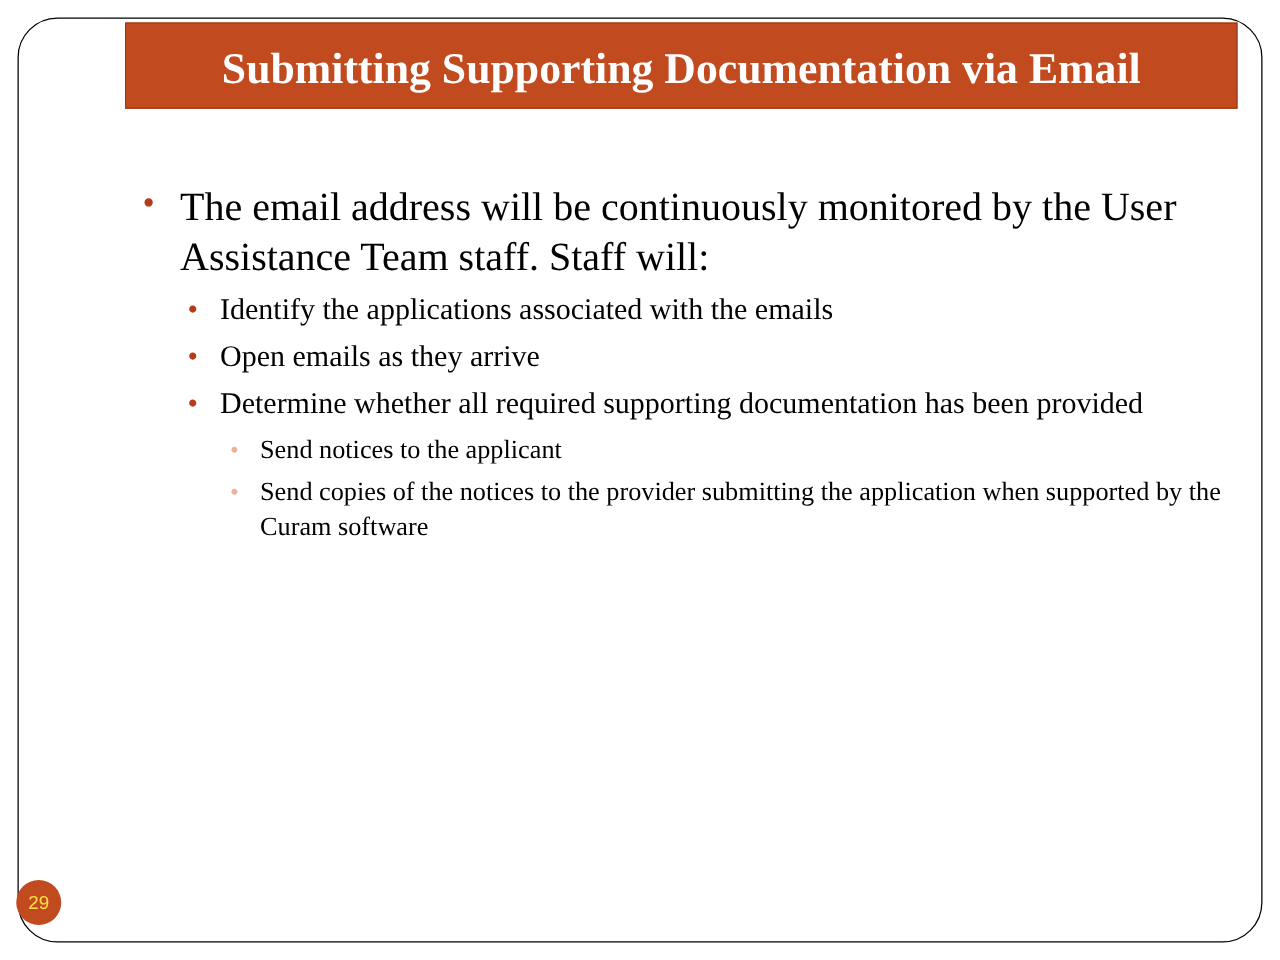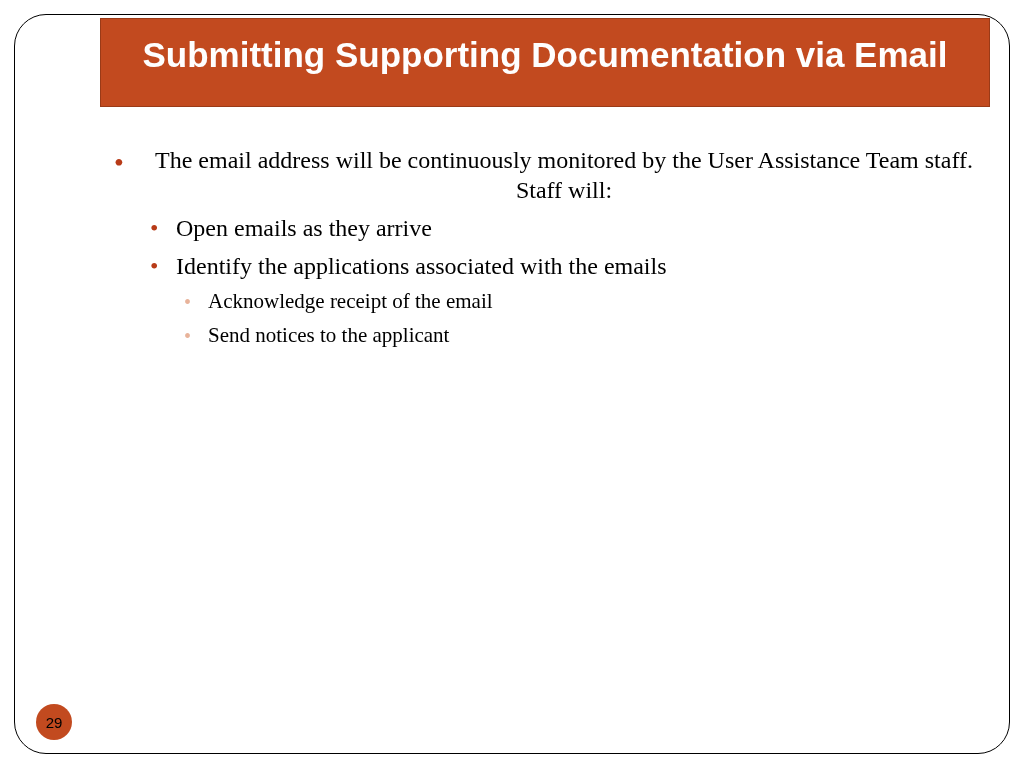--- a/index.html
+++ b/index.html
@@ -25,41 +25,40 @@
       border-radius: 32px;
     }
     .title-bar {
       position: absolute;
       top: 18px;
       left: 100px;
       right: 34px;
       background: #c24a1f;
       color: #fefefe;
       text-align: center;
-      padding: 14px 20px 28px 20px;
-      font-family: Liberation Sans, sans-serif;
+      padding: 14px 20px 8px 20px;
+      font-family: Liberation Serif, serif;
       font-weight: bold;
       font-size: 35px;
       line-height: 1.28;
       border: 1px solid #9a3a17;
     }
     .content {
       position: absolute;
       top: 145px;
       left: 110px;
       right: 40px;
       color: #000;
     }
     .lvl1 {
       position: relative;
       padding-left: 34px;
-      font-size: 24px;
+      font-size: 32px;
       line-height: 1.25;
       margin-bottom: 8px;
-      text-align: center;
     }
     .lvl1::before {
       content: "•";
       position: absolute;
       left: 4px;
       top: 0;
       color: #b83b18;
       font-size: 28px;
     }
     .lvl2-group {
@@ -93,47 +92,48 @@
     .lvl3::before {
       content: "•";
       position: absolute;
       left: 4px;
       top: 1px;
       color: #e8b39a;
       font-size: 20px;
     }
     .page-badge {
       position: absolute;
-      left: 36px;
+      left: 13px;
       bottom: 28px;
       width: 36px;
       height: 36px;
       border-radius: 50%;
       background: #c24a1f;
-      color: #000000;
+      color: #fde047;
       display: flex;
       align-items: center;
       justify-content: center;
       font-family: Arial, sans-serif;
       font-size: 15px;
       text-align: center;
     }
   </style>
 </head>
 <body>
 
 <div class="slide-frame"></div>
 
 <div class="title-bar">Submitting Supporting Documentation via Email</div>
 
 <div class="content">
   <div class="lvl1">The email address will be continuously monitored by the User Assistance Team staff.  Staff will:</div>
   <div class="lvl2-group">
+    <div class="lvl2">Identify the applications associated with the emails</div>
     <div class="lvl2">Open emails as they arrive</div>
-    <div class="lvl2">Identify the applications associated with the emails</div>
+    <div class="lvl2">Determine whether all required supporting documentation has been provided</div>
     <div class="lvl3-group">
-      <div class="lvl3">Acknowledge receipt of the email</div>
       <div class="lvl3">Send notices to the applicant</div>
+      <div class="lvl3">Send copies of the notices to the provider submitting the application when supported by the Curam software</div>
     </div>
   </div>
 </div>
 
 <div class="page-badge">29</div>
 
 </body></html>

